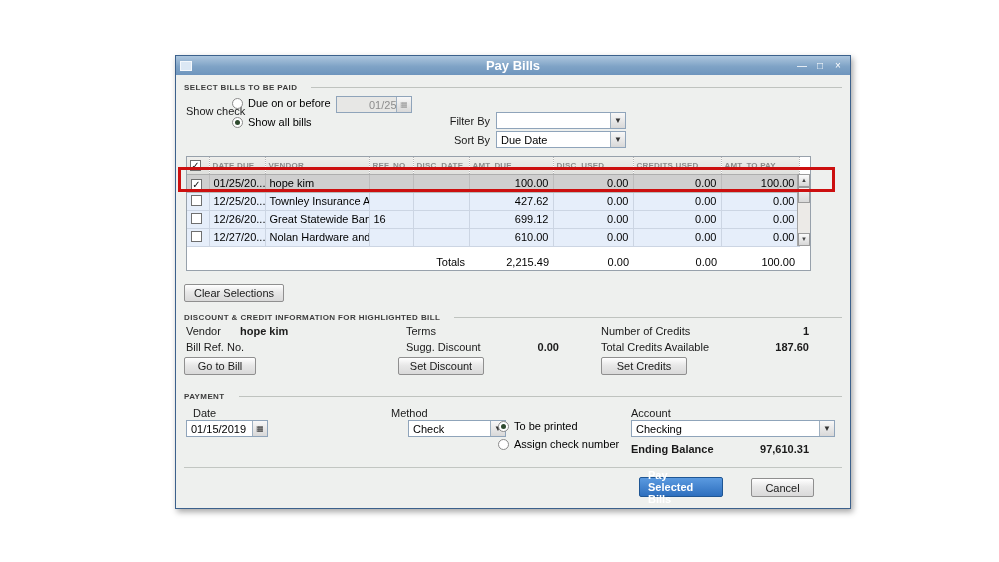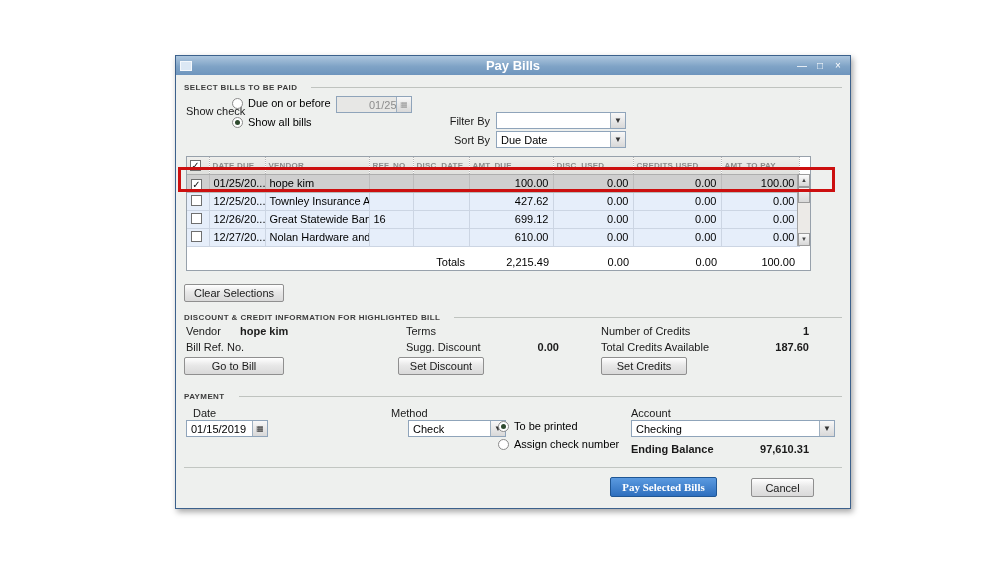--- a/index.html
+++ b/index.html
@@ -245,21 +245,21 @@
     <div class="flabel" style="left:425px; top:269px;">Number of Credits</div>
     <div class="flabel bold rlabel" style="right:41px; top:269px;">1</div>
 
     <div class="flabel" style="left:10px; top:285px;">Bill Ref. No.</div>
     <div class="flabel" style="left:90px; top:285px;"></div>
     <div class="flabel" style="left:230px; top:285px;">Sugg. Discount</div>
     <div class="flabel bold rlabel" style="right:291px; top:285px;">0.00</div>
     <div class="flabel" style="left:425px; top:285px;">Total Credits Available</div>
     <div class="flabel bold rlabel" style="right:41px; top:285px;">187.60</div>
 
-    <div class="pushbtn" style="left:8px; top:301px; width:100px;">Go to Bill</div>
+    <div class="pushbtn" style="left:8px; top:301px; width:72px;">Go to Bill</div>
     <div class="pushbtn" style="left:222px; top:301px; width:86px;">Set Discount</div>
     <div class="pushbtn" style="left:425px; top:301px; width:86px;">Set Credits</div>
 
     <div class="sect" style="top:336px;">
       <span class="lbl">PAYMENT</span>
       <span class="rule"></span>
     </div>
 
     <div class="flabel" style="left:17px; top:351px;">Date</div>
     <div class="field" style="left:10px; top:364px; width:82px;">
@@ -285,17 +285,17 @@
     <div class="flabel" style="left:455px; top:351px;">Account</div>
     <div class="field" style="left:455px; top:364px; width:204px;">
       <span class="val">Checking</span>
       <span class="btn-ic dd-arrow">▼</span>
     </div>
     <div class="flabel bold" style="left:455px; top:387px;">Ending Balance</div>
     <div class="flabel bold rlabel" style="right:41px; top:387px;">97,610.31</div>
 
     <div class="hr" style="top:411px;"></div>
 
-    <div class="pushbtn primary" style="left:434px; top:421px; width:107px;font-family:Liberation Serif, serif;">Pay Selected Bills</div>
+    <div class="pushbtn primary" style="left:463px; top:421px; width:84px;">Pay Selected Bills</div>
     <div class="pushbtn" style="left:575px; top:422px; width:63px; height:19px;">Cancel</div>
 
   </div>
 </div>
 
 </body></html>

